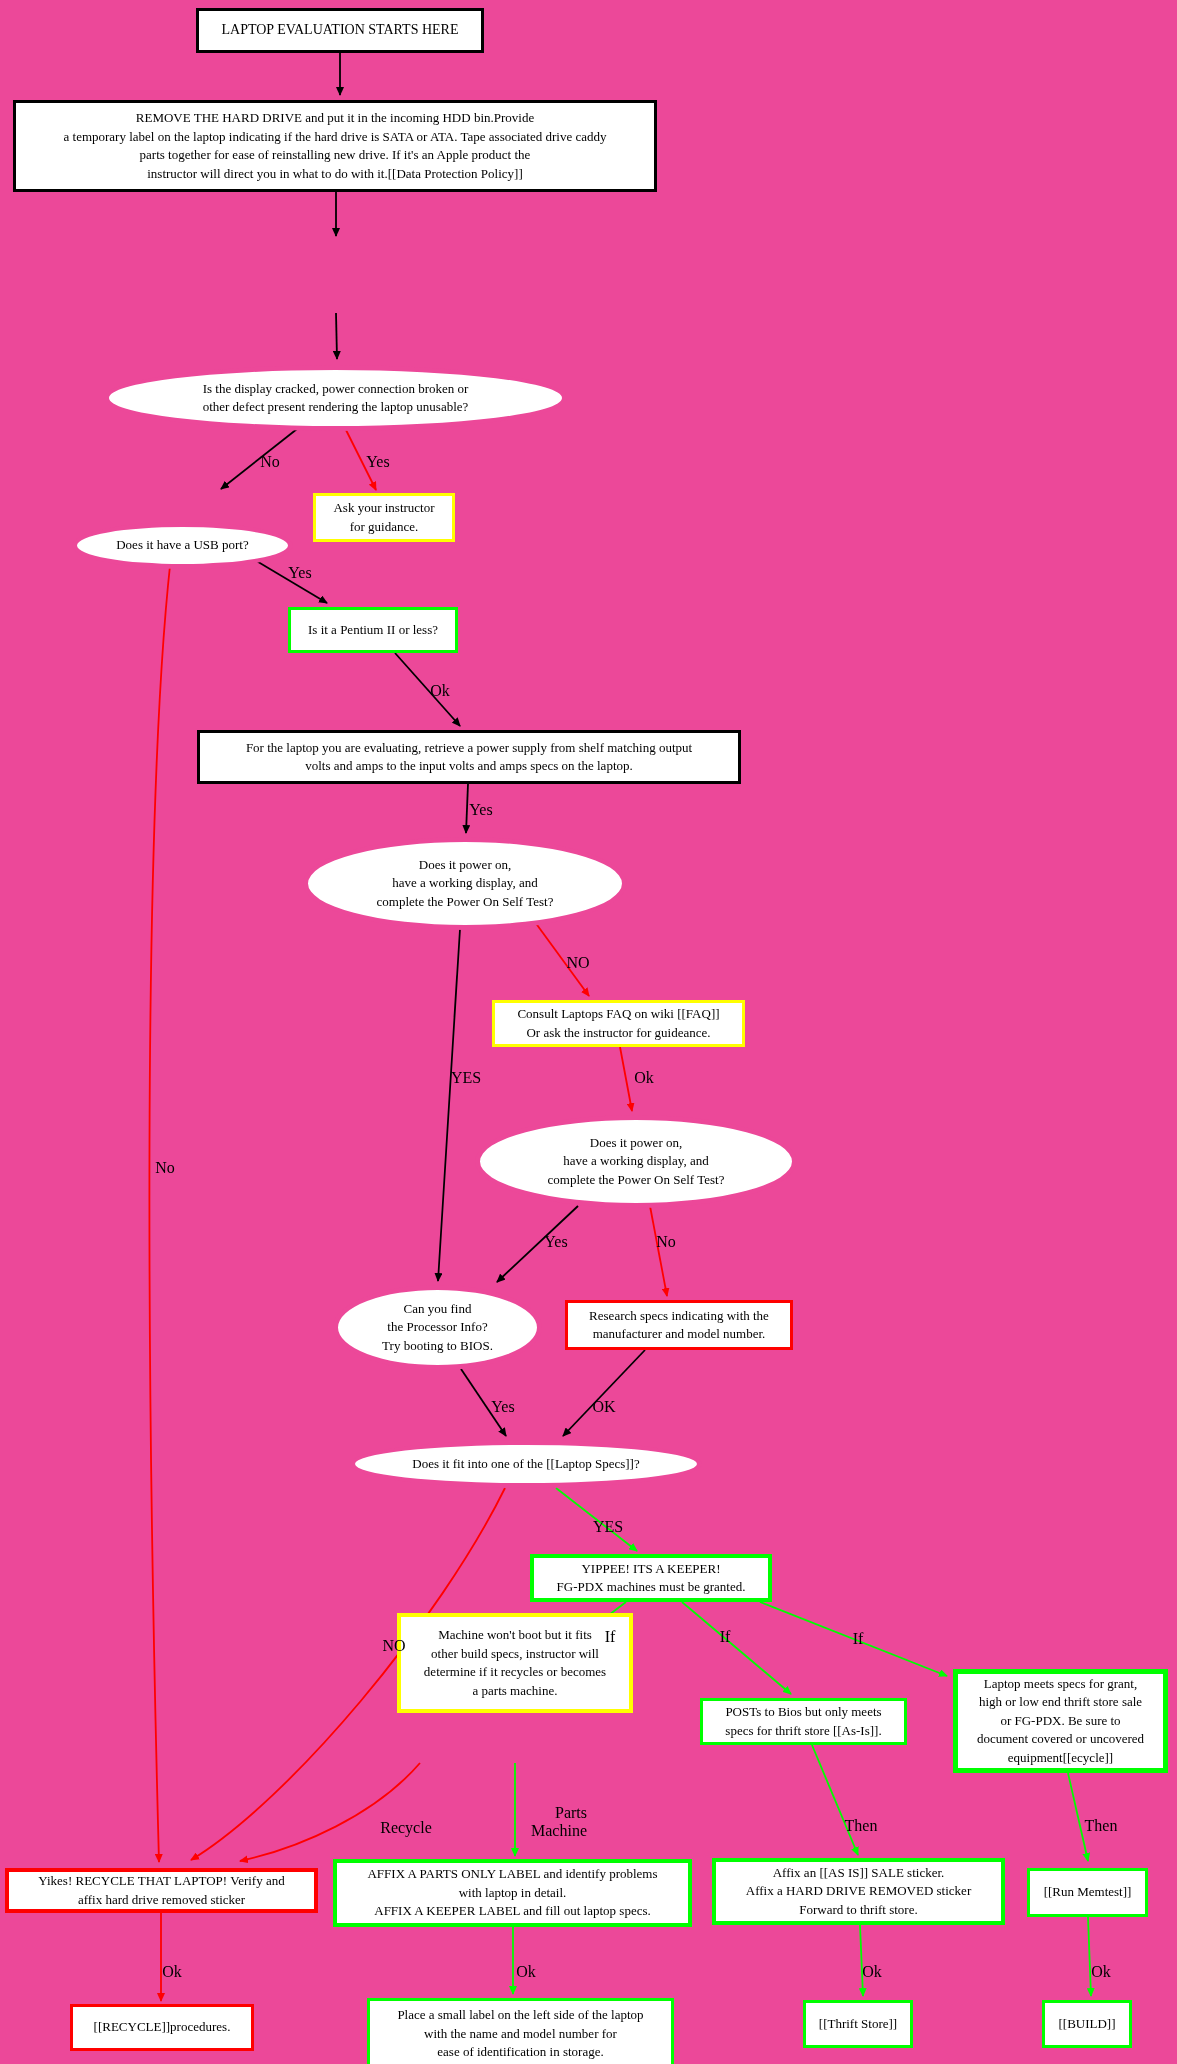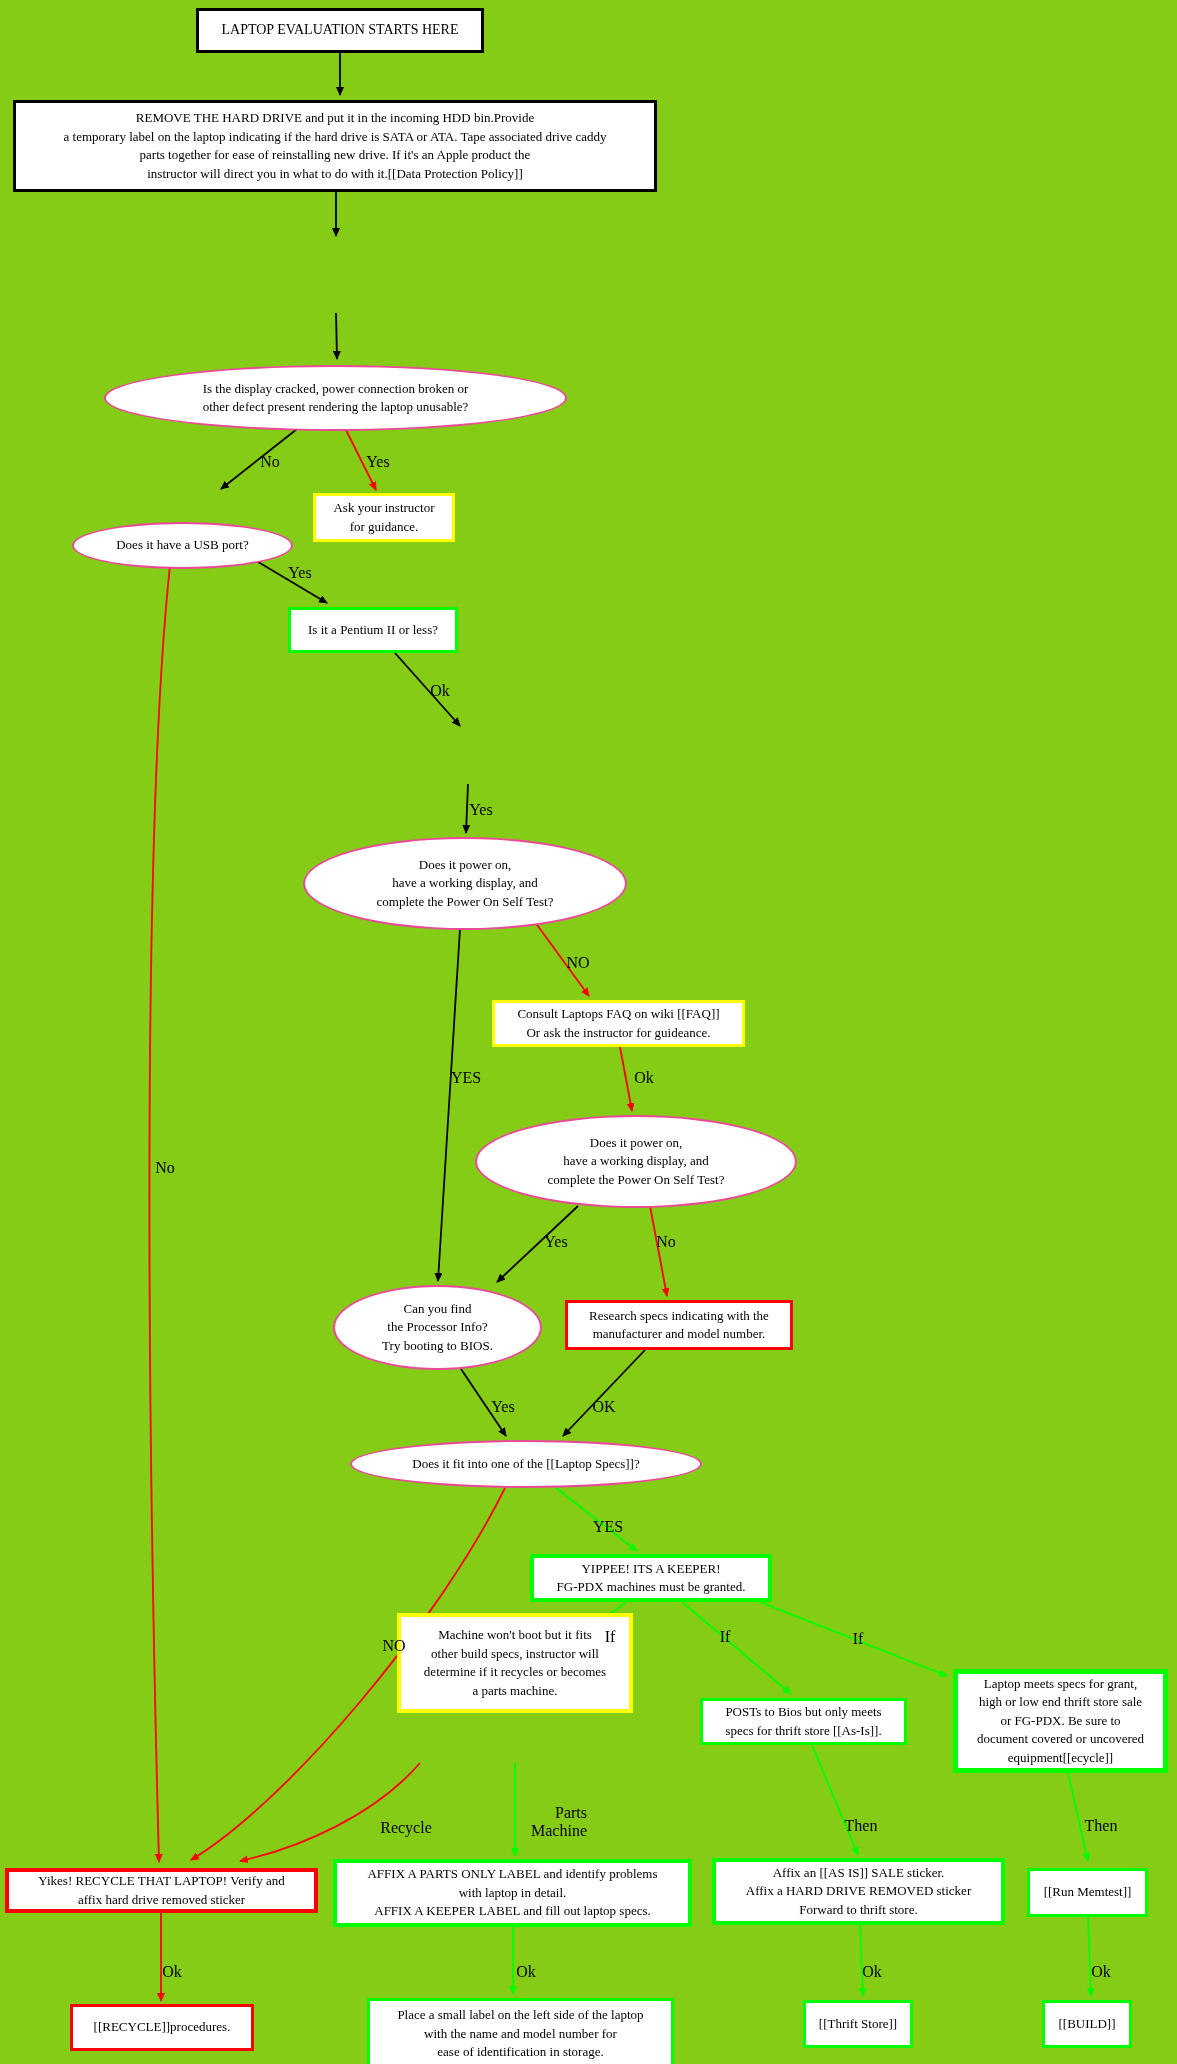--- a/index.html
+++ b/index.html
@@ -1,26 +1,26 @@
 <!DOCTYPE html>
 <html><head>
 <meta charset="utf-8">
 <style>
   html,body{margin:0;padding:0;background:#ffffff;}
-  #canvas{position:relative;width:1177px;height:2064px;background:#84cc16;overflow:hidden;
+  #canvas{position:relative;width:1177px;height:2064px;background:#ec4899;overflow:hidden;
           font-family:"Liberation Serif","DejaVu Serif",serif;text-decoration:underline;}
   #edges{position:absolute;left:0;top:0;width:1177px;height:2064px;z-index:1;}
   .node{position:absolute;z-index:2;box-sizing:border-box;display:flex;align-items:center;justify-content:center;
         text-align:center;white-space:pre-line;background:#ffffff;color:#000000;
         font-size:13px;line-height:18.5px;padding:2px 6px;}
   .box{border:3px solid #000000;}
   .b-red{border-color:#ff0000;}
   .b-green{border-color:#00ff00;}
   .b-yellow{border-color:#ffff00;}
-  .ellipse{border:2px solid #ec4899;border-radius:50%;padding:2px 14px;}
+  .ellipse{border:5px solid #ec4899;border-radius:50%;padding:2px 14px;}
   .elabel{position:absolute;z-index:3;transform:translate(-50%,-50%);font-size:16px;line-height:18px;
           text-align:right;white-space:pre-line;color:#000000;}
 </style>
 </head>
 <body>
 
 <div id="canvas">
 
   <svg id="edges" viewBox="0 0 1177 2064">
     <defs>
@@ -78,20 +78,22 @@
   <div class="node ellipse" style="left:104px;top:365px;width:463px;height:66px;">Is the display cracked, power connection broken or
 other defect present rendering the laptop unusable?</div>
 
   <div class="node ellipse" style="left:72px;top:522px;width:221px;height:47px;">Does it have a USB port?</div>
 
   <div class="node box b-yellow" style="left:313px;top:493px;width:142px;height:49px;">Ask your instructor
 for guidance.</div>
 
   <div class="node box b-green" style="left:288px;top:607px;width:170px;height:46px;">Is it a Pentium II or less?</div>
 
+  <div class="node box" style="left:197px;top:730px;width:544px;height:54px;">For the laptop you are evaluating, retrieve a power supply from shelf matching output
+volts and amps to the  input volts and amps specs on the laptop.</div>
 
   <div class="node ellipse" style="left:303px;top:837px;width:324px;height:93px;">Does it power on,
 have a working  display, and
 complete the Power On Self Test?</div>
 
   <div class="node box b-yellow" style="left:492px;top:1000px;width:253px;height:47px;">Consult Laptops FAQ on wiki [[FAQ]]
 Or ask the instructor for guideance.</div>
 
   <div class="node ellipse" style="left:475px;top:1115px;width:322px;height:93px;">Does it power on,
 have a working display, and

